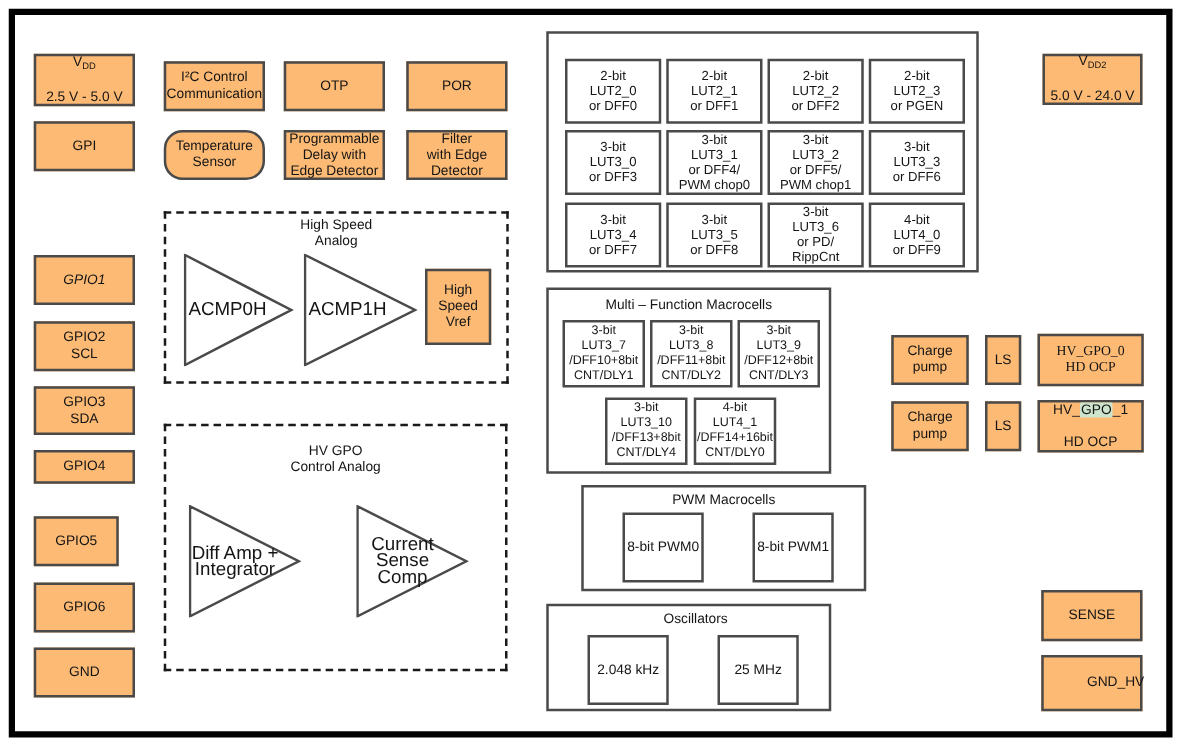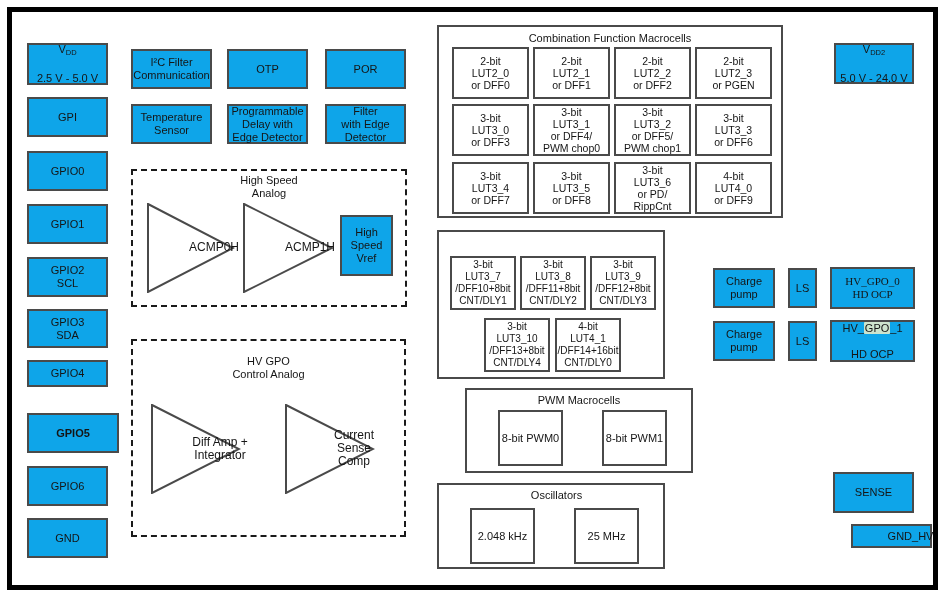--- a/index.html
+++ b/index.html
@@ -5,21 +5,21 @@
   html,body { margin:0; padding:0; background:#ffffff; }
   .stage {
     position:relative; width:950px; height:602px; background:#ffffff;
     font-family:"Liberation Sans", sans-serif; color:#151515; overflow:hidden;
   }
   .frame {
     position:absolute; left:7px; top:7px; width:931px; height:583px;
     border:5px solid #000000; box-sizing:border-box;
   }
   .box {
-    position:absolute; border:2px solid #4a4a4a; background:#0ea5e9;
+    position:absolute; border:2px solid #4a4a4a; background:#fdba74;
     display:flex; align-items:center; justify-content:center;
     text-align:center; white-space:pre-line;
     font-size:11px; line-height:13px; box-sizing:border-box;
   }
   .group {
     position:absolute; border:2px solid #4a4a4a; background:#ffffff;
     box-sizing:border-box;
   }
   .dashed {
     position:absolute; border:2px dashed #1a1a1a; background:#ffffff;
@@ -40,55 +40,54 @@
   .c-comb { width:77px; height:52px; }
   .c-multi { width:66px; height:54px; font-size:10px; }
   .acell {
     position:absolute; border:2px solid #4a4a4a; background:#ffffff;
     display:flex; align-items:center; justify-content:center;
     text-align:center; white-space:pre-line; font-size:11px; box-sizing:border-box;
   }
   .tri { position:absolute; }
   .tri-label {
     position:absolute; display:flex; align-items:center; justify-content:center;
-    text-align:center; white-space:pre-line; font-size:12px; line-height:13px;margin-left:32px;
+    text-align:center; white-space:pre-line; font-size:15px; line-height:13px;
   }
   .sub { font-size:7.5px; vertical-align:-2px; }
   .hl { background:#cde4cd; padding:0 1px; border-radius:1px; }
   .gap4 { gap:4px; } .gap5 { gap:5px; }
 </style>
 </head>
 <body>
 
 <div class="stage">
   <div class="frame"></div>
 
   <div class="box" style="left:27px;top:43px;width:81px;height:42px;">
     <div>
       <div><span>V</span><sub class="sub">DD</sub></div>
       <div>2.5 V - 5.0 V</div>
     </div>
   </div>
   <div class="box" style="left:27px;top:97px;width:81px;height:40px;">GPI</div>
-  <div class="box" style="left:27px;top:151px;width:81px;height:40px;">GPIO0</div>
-  <div class="box" style="left:27px;top:204px;width:81px;height:40px;">GPIO1</div>
+  <div class="box" style="left:27px;top:204px;width:81px;height:40px;font-style:italic;">GPIO1</div>
   <div class="box" style="left:27px;top:257px;width:81px;height:40px;">GPIO2
 SCL</div>
   <div class="box" style="left:27px;top:309px;width:81px;height:39px;">GPIO3
 SDA</div>
   <div class="box" style="left:27px;top:360px;width:81px;height:27px;">GPIO4</div>
-  <div class="box" style="left:27px;top:413px;width:92px;height:40px;font-weight:bold;">GPIO5</div>
+  <div class="box" style="left:27px;top:413px;width:68px;height:40px;">GPIO5</div>
   <div class="box" style="left:27px;top:466px;width:81px;height:40px;">GPIO6</div>
   <div class="box" style="left:27px;top:518px;width:81px;height:40px;">GND</div>
 
-  <div class="box" style="left:131px;top:49px;width:81px;height:40px;">I²C Filter
+  <div class="box" style="left:131px;top:49px;width:81px;height:40px;">I²C Control
 Communication</div>
   <div class="box" style="left:227px;top:49px;width:81px;height:40px;">OTP</div>
   <div class="box" style="left:325px;top:49px;width:81px;height:40px;">POR</div>
-  <div class="box" style="left:131px;top:104px;width:81px;height:40px;">Temperature
+  <div class="box" style="left:131px;top:104px;width:81px;height:40px;border-radius:15px;">Temperature
 Sensor</div>
   <div class="box" style="left:227px;top:104px;width:81px;height:40px;">Programmable
 Delay with
 Edge Detector</div>
   <div class="box" style="left:325px;top:104px;width:81px;height:40px;">Filter
 with Edge
 Detector</div>
 
   <div class="dashed" style="left:131px;top:169px;width:276px;height:138px;">
     <div class="group-title pt3">High Speed
@@ -116,21 +115,20 @@
   <div class="tri-label" style="left:153px;top:404px;width:70px;height:89px;">Diff Amp +
 Integrator</div>
   <svg class="tri" style="left:285px;top:404px;" width="90" height="90">
     <polygon points="1,1 88,45 1,89" fill="#ffffff" stroke="#4a4a4a" stroke-width="2"></polygon>
   </svg>
   <div class="tri-label" style="left:287px;top:404px;width:70px;height:89px;">Current
 Sense
 Comp</div>
 
   <div class="group" style="left:437px;top:25px;width:346px;height:193px;">
-    <div class="group-title pt5">Combination Function Macrocells</div>
     <div class="row gap4" style="left:13px;top:20px;">
       <div class="cell c-comb">2-bit
 LUT2_0
 or DFF0</div>
       <div class="cell c-comb">2-bit
 LUT2_1
 or DFF1</div>
       <div class="cell c-comb">2-bit
 LUT2_2
 or DFF2</div>
@@ -165,20 +163,21 @@
 LUT3_6
 or PD/
 RippCnt</div>
       <div class="cell c-comb">4-bit
 LUT4_0
 or DFF9</div>
     </div>
   </div>
 
   <div class="group" style="left:437px;top:230px;width:228px;height:149px;">
+    <div class="group-title pt6">Multi – Function Macrocells</div>
     <div class="row gap4" style="left:11px;top:24px;">
       <div class="cell c-multi">3-bit
 LUT3_7
 /DFF10+8bit
 CNT/DLY1</div>
       <div class="cell c-multi">3-bit
 LUT3_8
 /DFF11+8bit
 CNT/DLY2</div>
       <div class="cell c-multi">3-bit
@@ -227,14 +226,14 @@
 pump</div>
   <div class="box" style="left:788px;top:321px;width:29px;height:40px;">LS</div>
   <div class="box" style="left:830px;top:320px;width:85px;height:42px;">
     <div>
       <div><span>HV_</span><span class="hl">GPO</span><span>_1</span></div>
       <div>HD OCP</div>
     </div>
   </div>
 
   <div class="box" style="left:833px;top:472px;width:81px;height:41px;">SENSE</div>
-  <div class="box" style="left:851px;top:524px;width:81px;height:24px;padding-left:38px;">GND_HV</div>
+  <div class="box" style="left:833px;top:524px;width:81px;height:45px;padding-left:38px;">GND_HV</div>
 </div>
 
 </body></html>

